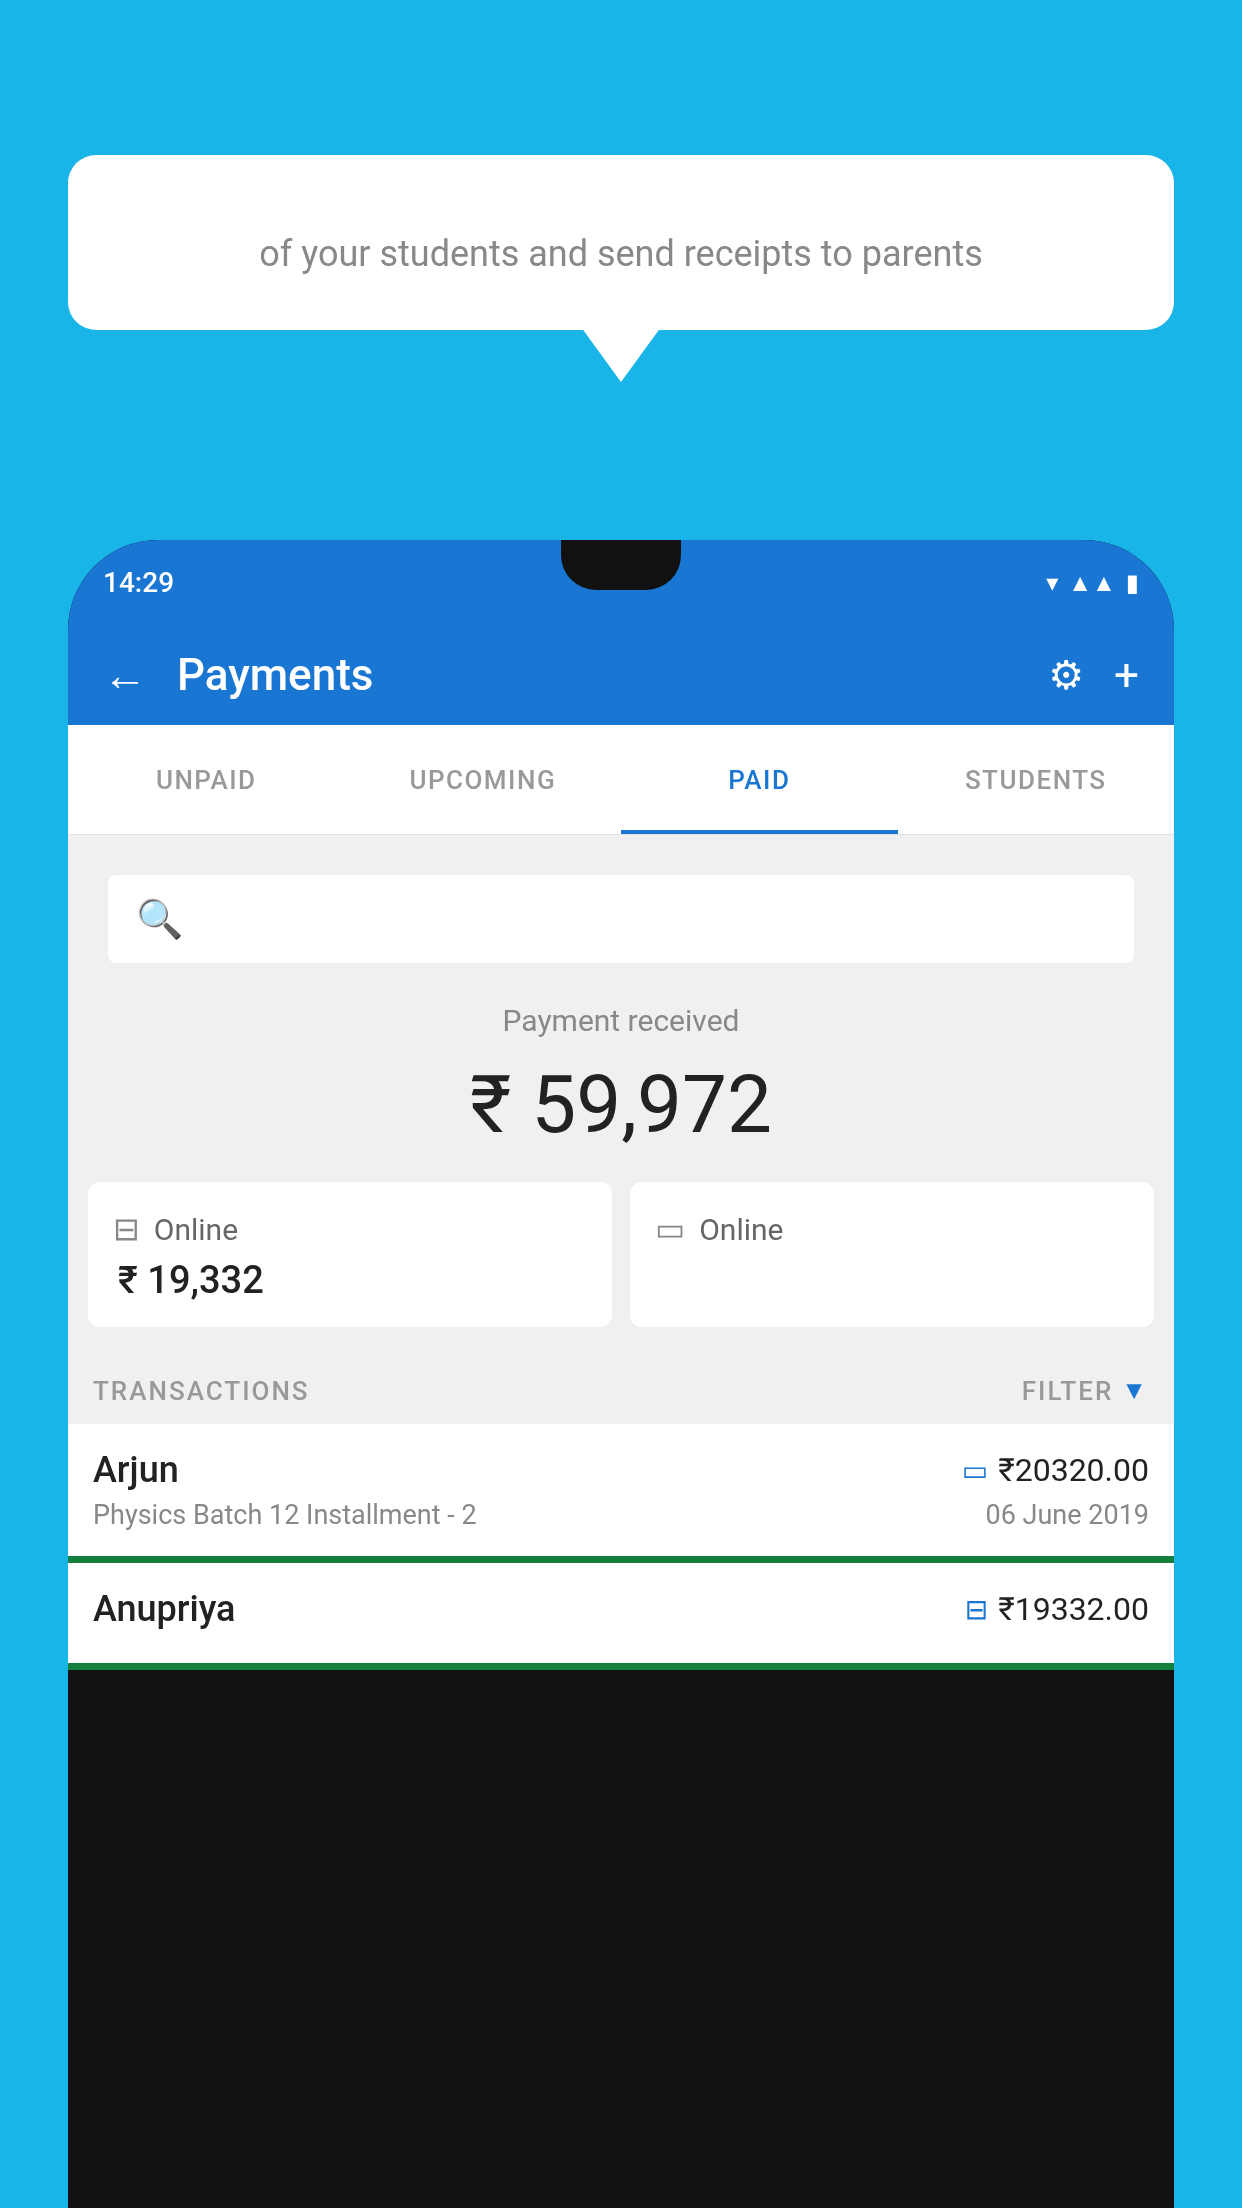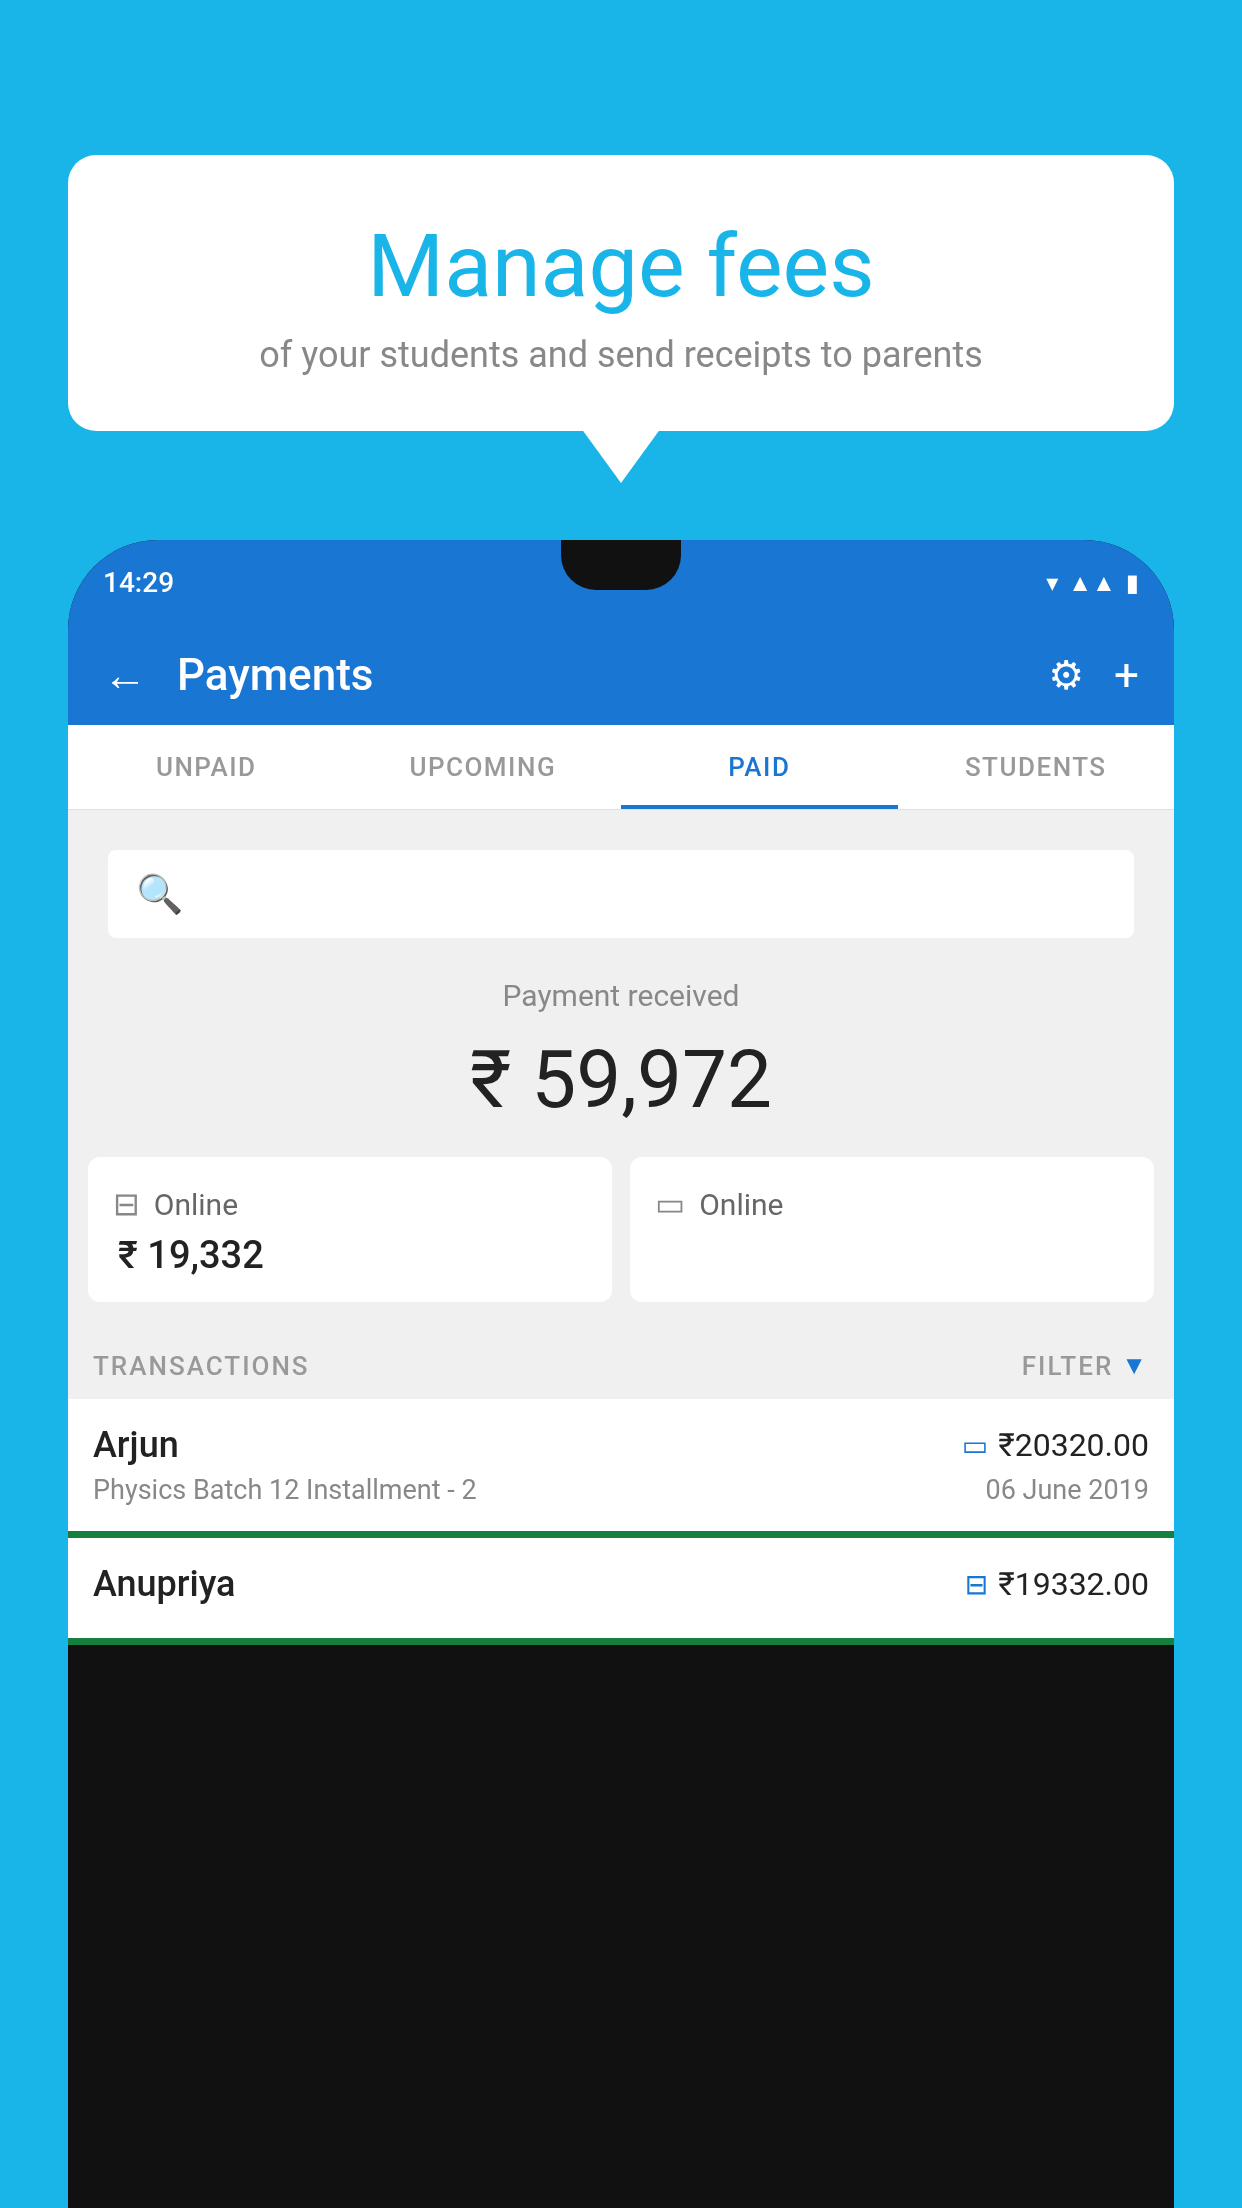--- a/index.html
+++ b/index.html
@@ -140,21 +140,21 @@
     .header-icon {
       color: white;
       font-size: 44px;
     }
 
     
     .tabs-bar {
       background: white;
       display: flex;
       border-bottom: 1px solid #e0e0e0;
-      height: 85px;
+      height: 110px;
     }
 
     .tab-item {
       flex: 1;
       display: flex;
       align-items: center;
       justify-content: center;
       font-size: 26px;
       font-weight: 500;
       color: #999;
@@ -344,21 +344,20 @@
     
     .gear-unicode {
       font-size: 40px;
     }
   </style>
 </head>
 <body>
 
 <div class="speech-bubble-container">
   <div class="speech-bubble">
-    <div class="bubble-title">Manage fees</div>
     <div class="bubble-subtitle">of your students and send receipts to parents</div>
   </div>
 </div>
 
 <div class="phone-frame">
 
   <div class="phone-notch-bar">
     <div class="notch"></div>
     <span class="status-time">14:29</span>
     <div class="status-icons">

